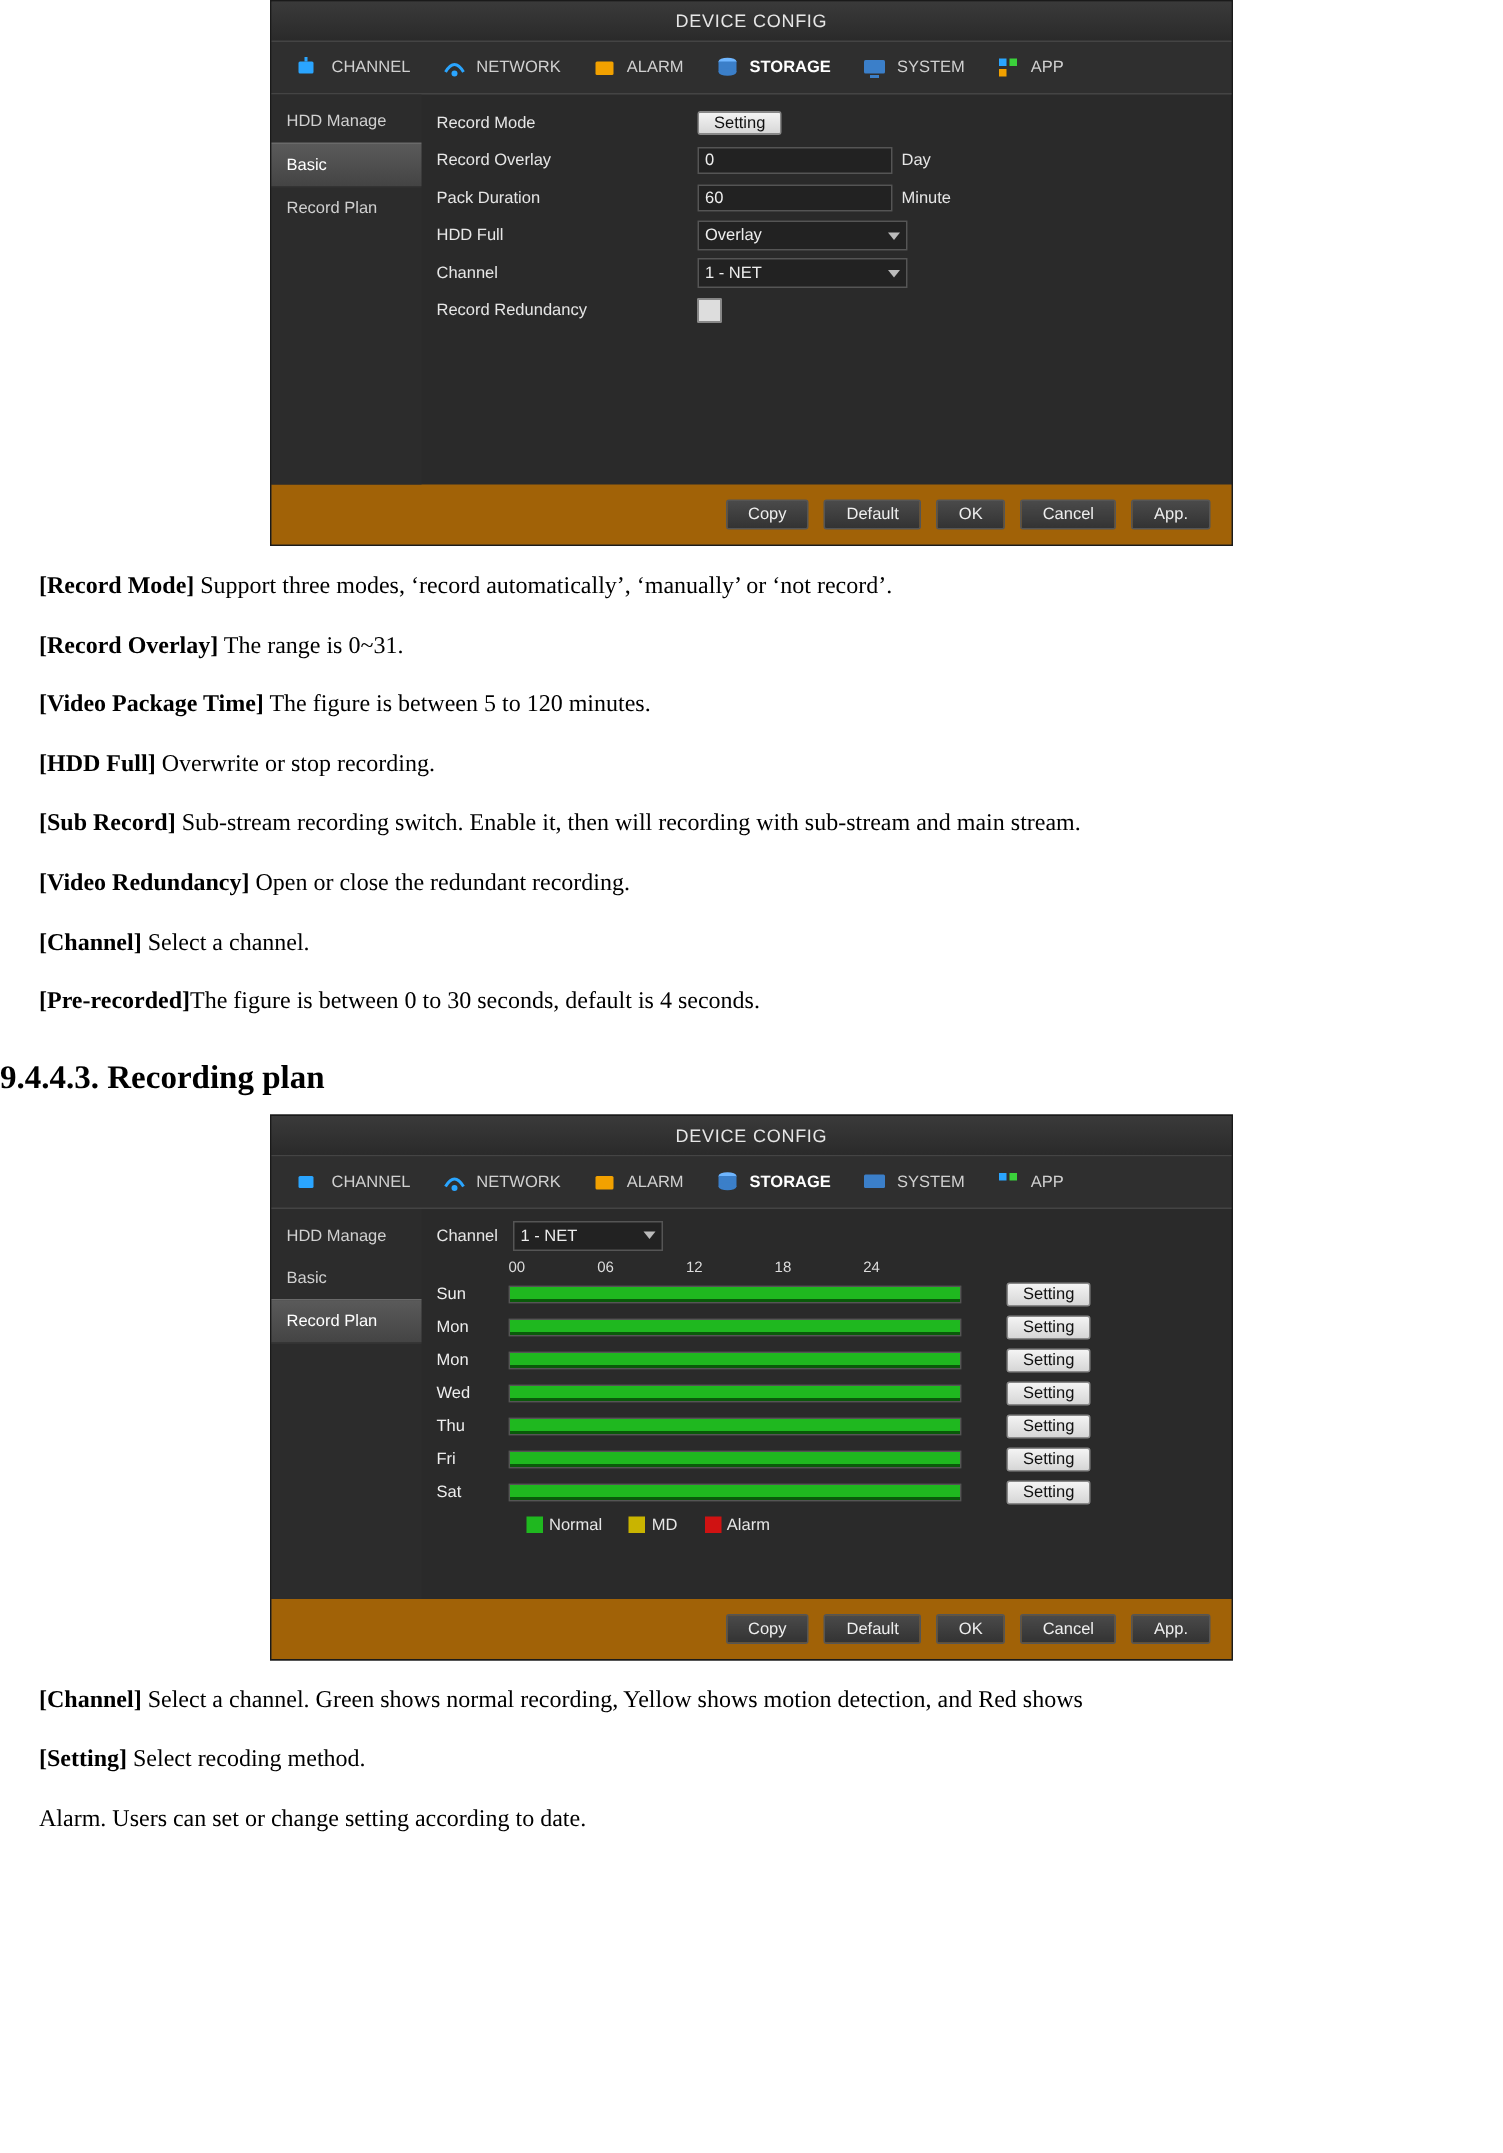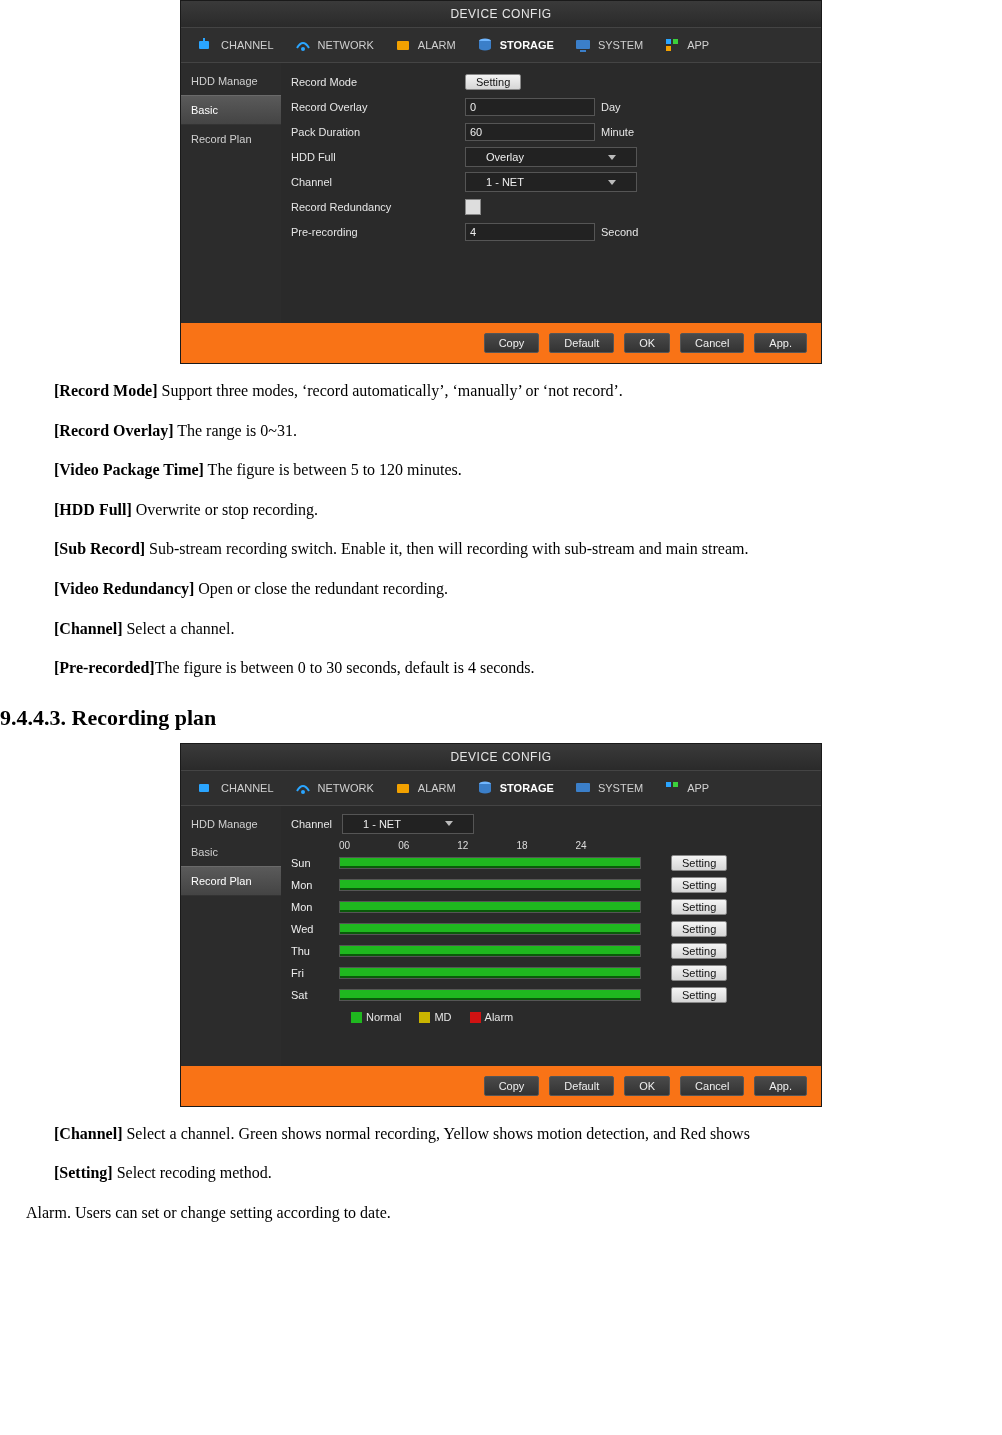--- a/index.html
+++ b/index.html
@@ -6,21 +6,21 @@
     font-family: "Times New Roman", serif;
     font-size: 16px;
     color: #000;
     background: #fff;
     margin: 0;
     padding: 0;
     width: 1002px;
   }
   .page { width: 1002px; }
   .doc-text { margin: 14px 26px; line-height: 1.6; }
-  .doc-text b { font-weight: bold; margin-left: 28px; }
+  .doc-text b { font-weight: bold; }
   h3.section { font-family: "Times New Roman", serif; font-size: 22px; font-weight: bold; margin: 24px 0 12px 0; }
   .center { text-align: center; }
 
   
   .app {
     width: 640px;
     background: #2a2a2a;
     color: #e6e6e6;
     font-family: Arial, Helvetica, sans-serif;
     font-size: 11px;
@@ -114,21 +114,21 @@
     font-size: 11px;
   }
   .unit { color: #e6e6e6; }
   .sel {
     background: #222;
     border: 1px solid #555;
     color: #eee;
     height: 18px;
     width: 130px;
     display: flex; align-items: center; justify-content: space-between;
-    padding: 0 20px;
+    padding: 0 4px;
     cursor: pointer;
   }
   .sel .caret {
     width: 0; height: 0;
     border-left: 4px solid transparent;
     border-right: 4px solid transparent;
     border-top: 5px solid #bbb;
   }
   .chk {
     width: 14px; height: 14px;
@@ -136,21 +136,21 @@
     display: inline-flex; align-items: center; justify-content: center;
     cursor: pointer;
     color: #222; font-size: 11px; line-height: 1;
   }
   .chk.checked::after { content: "✓"; }
   .footer {
     display: flex;
     justify-content: flex-end;
     gap: 10px;
     padding: 10px 14px;
-    background: #f97316;
+    background: #a16207;
   }
   .fbtn {
     background: linear-gradient(#4a4a4a, #333);
     border: 1px solid #555;
     color: #eee;
     border-radius: 2px;
     padding: 3px 14px;
     font-size: 11px;
     cursor: pointer;
   }
@@ -315,27 +315,20 @@
                 <span>1 - NET</span>
                 <span class="caret"></span>
               </div>
             </span>
           </div>
           <div class="row">
             <span class="lbl">Record Redundancy</span>
             <span class="ctrl">
                 <span class="chk"></span>
               </span>
-          </div>
-          <div class="row">
-            <span class="lbl">Pre-recording</span>
-            <span class="ctrl">
-              <input class="txtin" value="4" style="">
-              <span class="unit">Second</span>
-            </span>
           </div>
         </div>
       </div>
 
       <div class="footer">
         <button class="fbtn">Copy</button>
         <button class="fbtn">Default</button>
         <button class="fbtn">OK</button>
         <button class="fbtn">Cancel</button>
         <button class="fbtn">App.</button>

